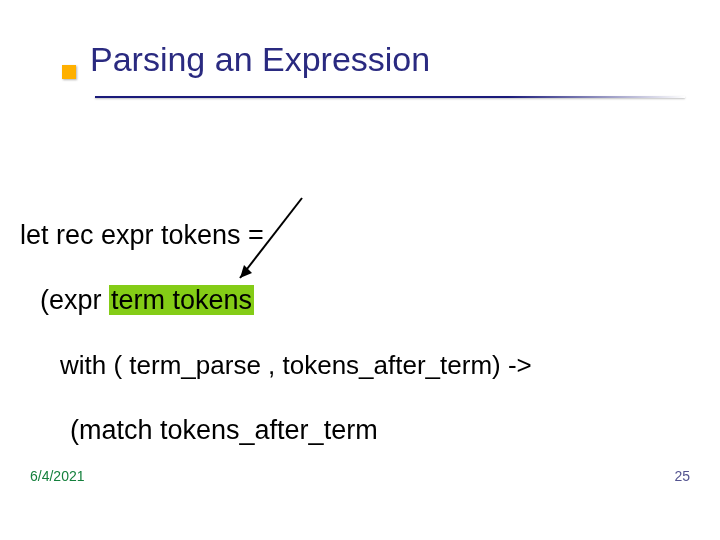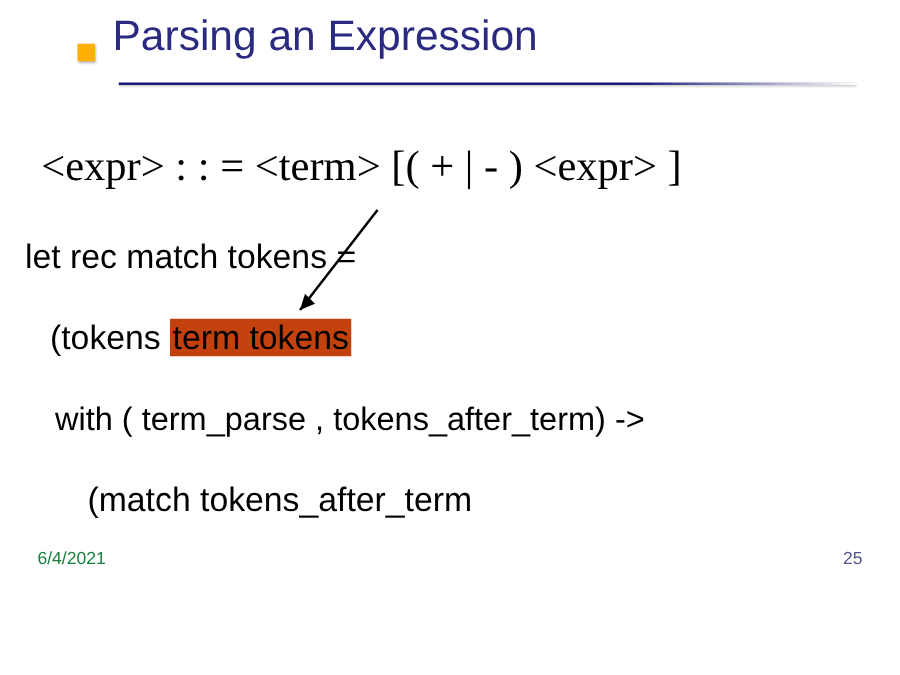--- a/index.html
+++ b/index.html
@@ -10,20 +10,21 @@
     height: 540px;
     background: #ffffff;
     font-family: Verdana, Geneva, sans-serif;
     position: relative;
     overflow: hidden;
   }
   .slide {
     width: 720px;
     height: 464px;
     position: relative;
+    margin-top: 30px;
   }
   .title-area {
     position: absolute;
     top: 10px;
     left: 90px;
     display: flex;
     flex-direction: column;
   }
   .title {
     font-size: 34px;
@@ -57,25 +58,25 @@
     color: #000;
   }
   .code {
     font-family: Verdana, Geneva, sans-serif;
     color: #000;
     position: absolute;
     white-space: nowrap;
   }
   .line1 { top: 190px; left: 20px; font-size: 27px; }
   .line2 { top: 255px; left: 40px; font-size: 27px; }
-  .line3 { top: 320px; left: 44px; font-size: 26px; text-align: right; }
+  .line3 { top: 320px; left: 60px; font-size: 26px; text-align: right; }
   .line4 { top: 385px; left: 70px; font-size: 27px; }
   .line5 { top: 448px; left: 90px; font-size: 26px; }
   .highlight {
-    background: #c2410c;
+    background: #84cc16;
     padding: 0 2px;
   }
   .arrow {
     position: absolute;
     top: 163px;
     left: 230px;
     width: 100px;
     height: 100px;
     pointer-events: none;
   }
@@ -99,31 +100,30 @@
 
 <div class="slide">
 
   <div class="bullet-square"></div>
 
   <div class="title-area">
     <div class="title">Parsing an Expression</div>
     <div class="title-underline"></div>
   </div>
 
-  <div class="expr-line">&lt;expr&gt; : : = &lt;term&gt; [( + | - ) &lt;expr&gt; ]</div>
 
   <svg class="arrow" viewBox="0 0 100 100">
     <line x1="72" y1="5" x2="10" y2="85" stroke="#000" stroke-width="2"></line>
     <polygon points="10,85 22,80 14,72" fill="#000"></polygon>
   </svg>
 
-  <div class="code line1">let rec match tokens =</div>
+  <div class="code line1">let rec expr tokens =</div>
 
   <div class="code line2">
-    <span>(tokens </span><span class="highlight">term tokens</span>
+    <span>(expr </span><span class="highlight">term tokens</span>
   </div>
 
   <div class="code line3">with ( term_parse , tokens_after_term) -&gt;</div>
   <div class="code line4">(match tokens_after_term</div>
 
   <div class="footer-date">6/4/2021</div>
   <div class="footer-page">25</div>
 
 </div>
 

